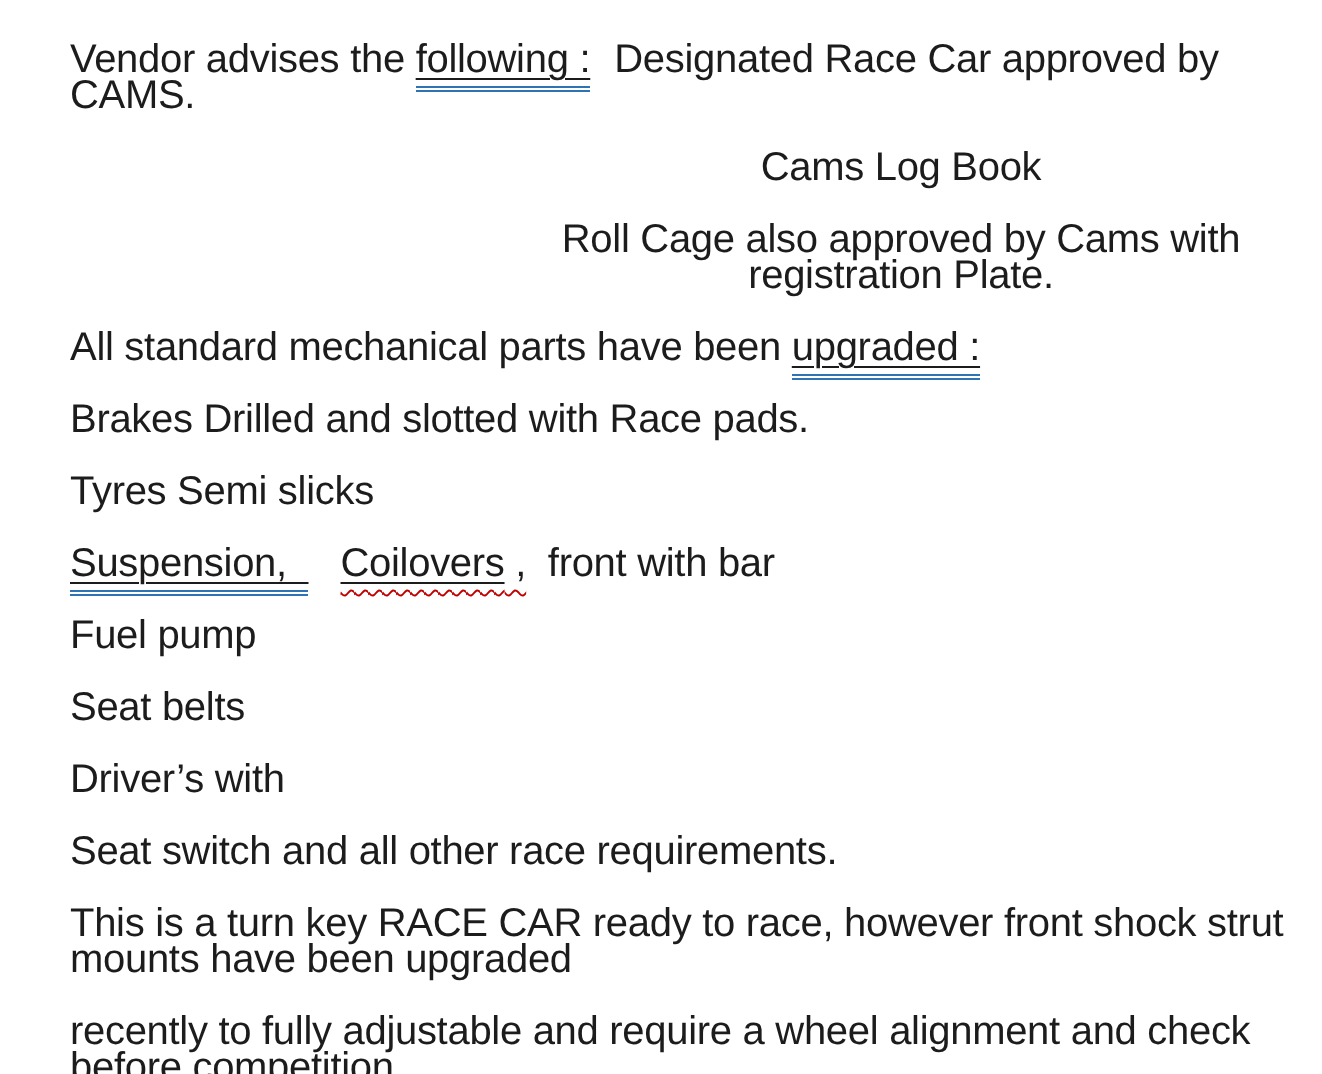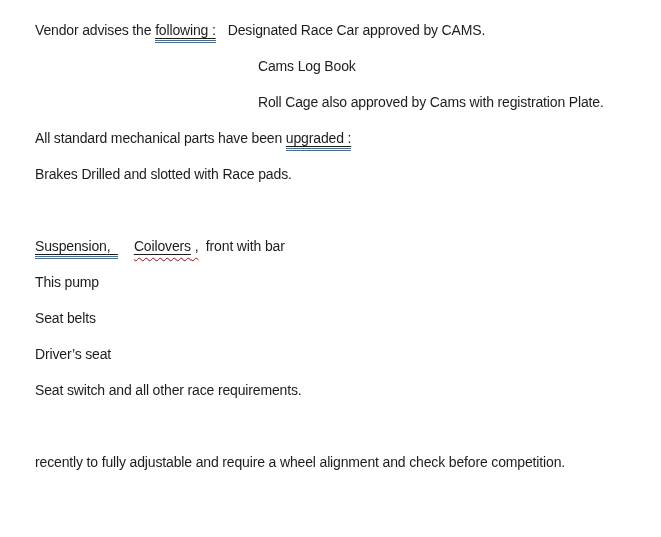--- a/index.html
+++ b/index.html
@@ -8,31 +8,31 @@
     height: 537px;
     background: #ffffff;
     overflow: hidden;
   }
   .page {
     box-sizing: border-box;
     width: 661px;
     height: 537px;
     padding: 21px 18px 0 35px;
     font-family: "Liberation Sans", "DejaVu Sans", sans-serif;
-    font-size: 14px;
+    font-size: 20px;
     letter-spacing: -0.15px;
     color: #1c1c1c;
     background: #ffffff;
   }
   p {
     margin: 0 0 18px 0;
     line-height: 18px;
     white-space: pre-wrap;
   }
-  .indent { margin-left: 223px; }
+  .indent { margin-left: 223px; text-align: center; }
   .tab { display: inline-block; width: 12px; }
   
   .u {
     text-decoration: underline;
     text-decoration-thickness: 1px;
     text-underline-offset: 3px;
     margin-left: 16px;
   }
   
   .u-blue {
@@ -58,23 +58,23 @@
 
   <p class="indent"><span>Cams Log Book</span></p>
 
   <p class="indent"><span>Roll Cage also approved by Cams with registration Plate.</span></p>
 
 
   <p><span>All standard mechanical parts have been </span><span class="u-blue">upgraded :</span></p>
 
 
   <p><span>Brakes Drilled and slotted with Race pads.</span><br>
-<br>
+<span>Tyres Semi slicks</span><br>
 <span class="u-blue">Suspension,  </span><span class="u"><span class="sq-red">Coilovers</span></span><span class="sq-red"> ,</span><span>  front with bar</span><br>
-<span>This pump</span><br>
+<span>Fuel pump</span><br>
 <span>Seat belts</span><br>
-<span>Driver’s seat</span><br>
+<span>Driver’s with</span><br>
 <span>Seat switch and all other race requirements.</span></p>
 
-  <p><br>
+  <p><span>This is a turn key RACE CAR ready to race, however front shock strut mounts have been upgraded</span><br>
 <span>recently to fully adjustable and require a wheel alignment and check before competition.</span></p>
 
 </div>
 
 </body></html>

